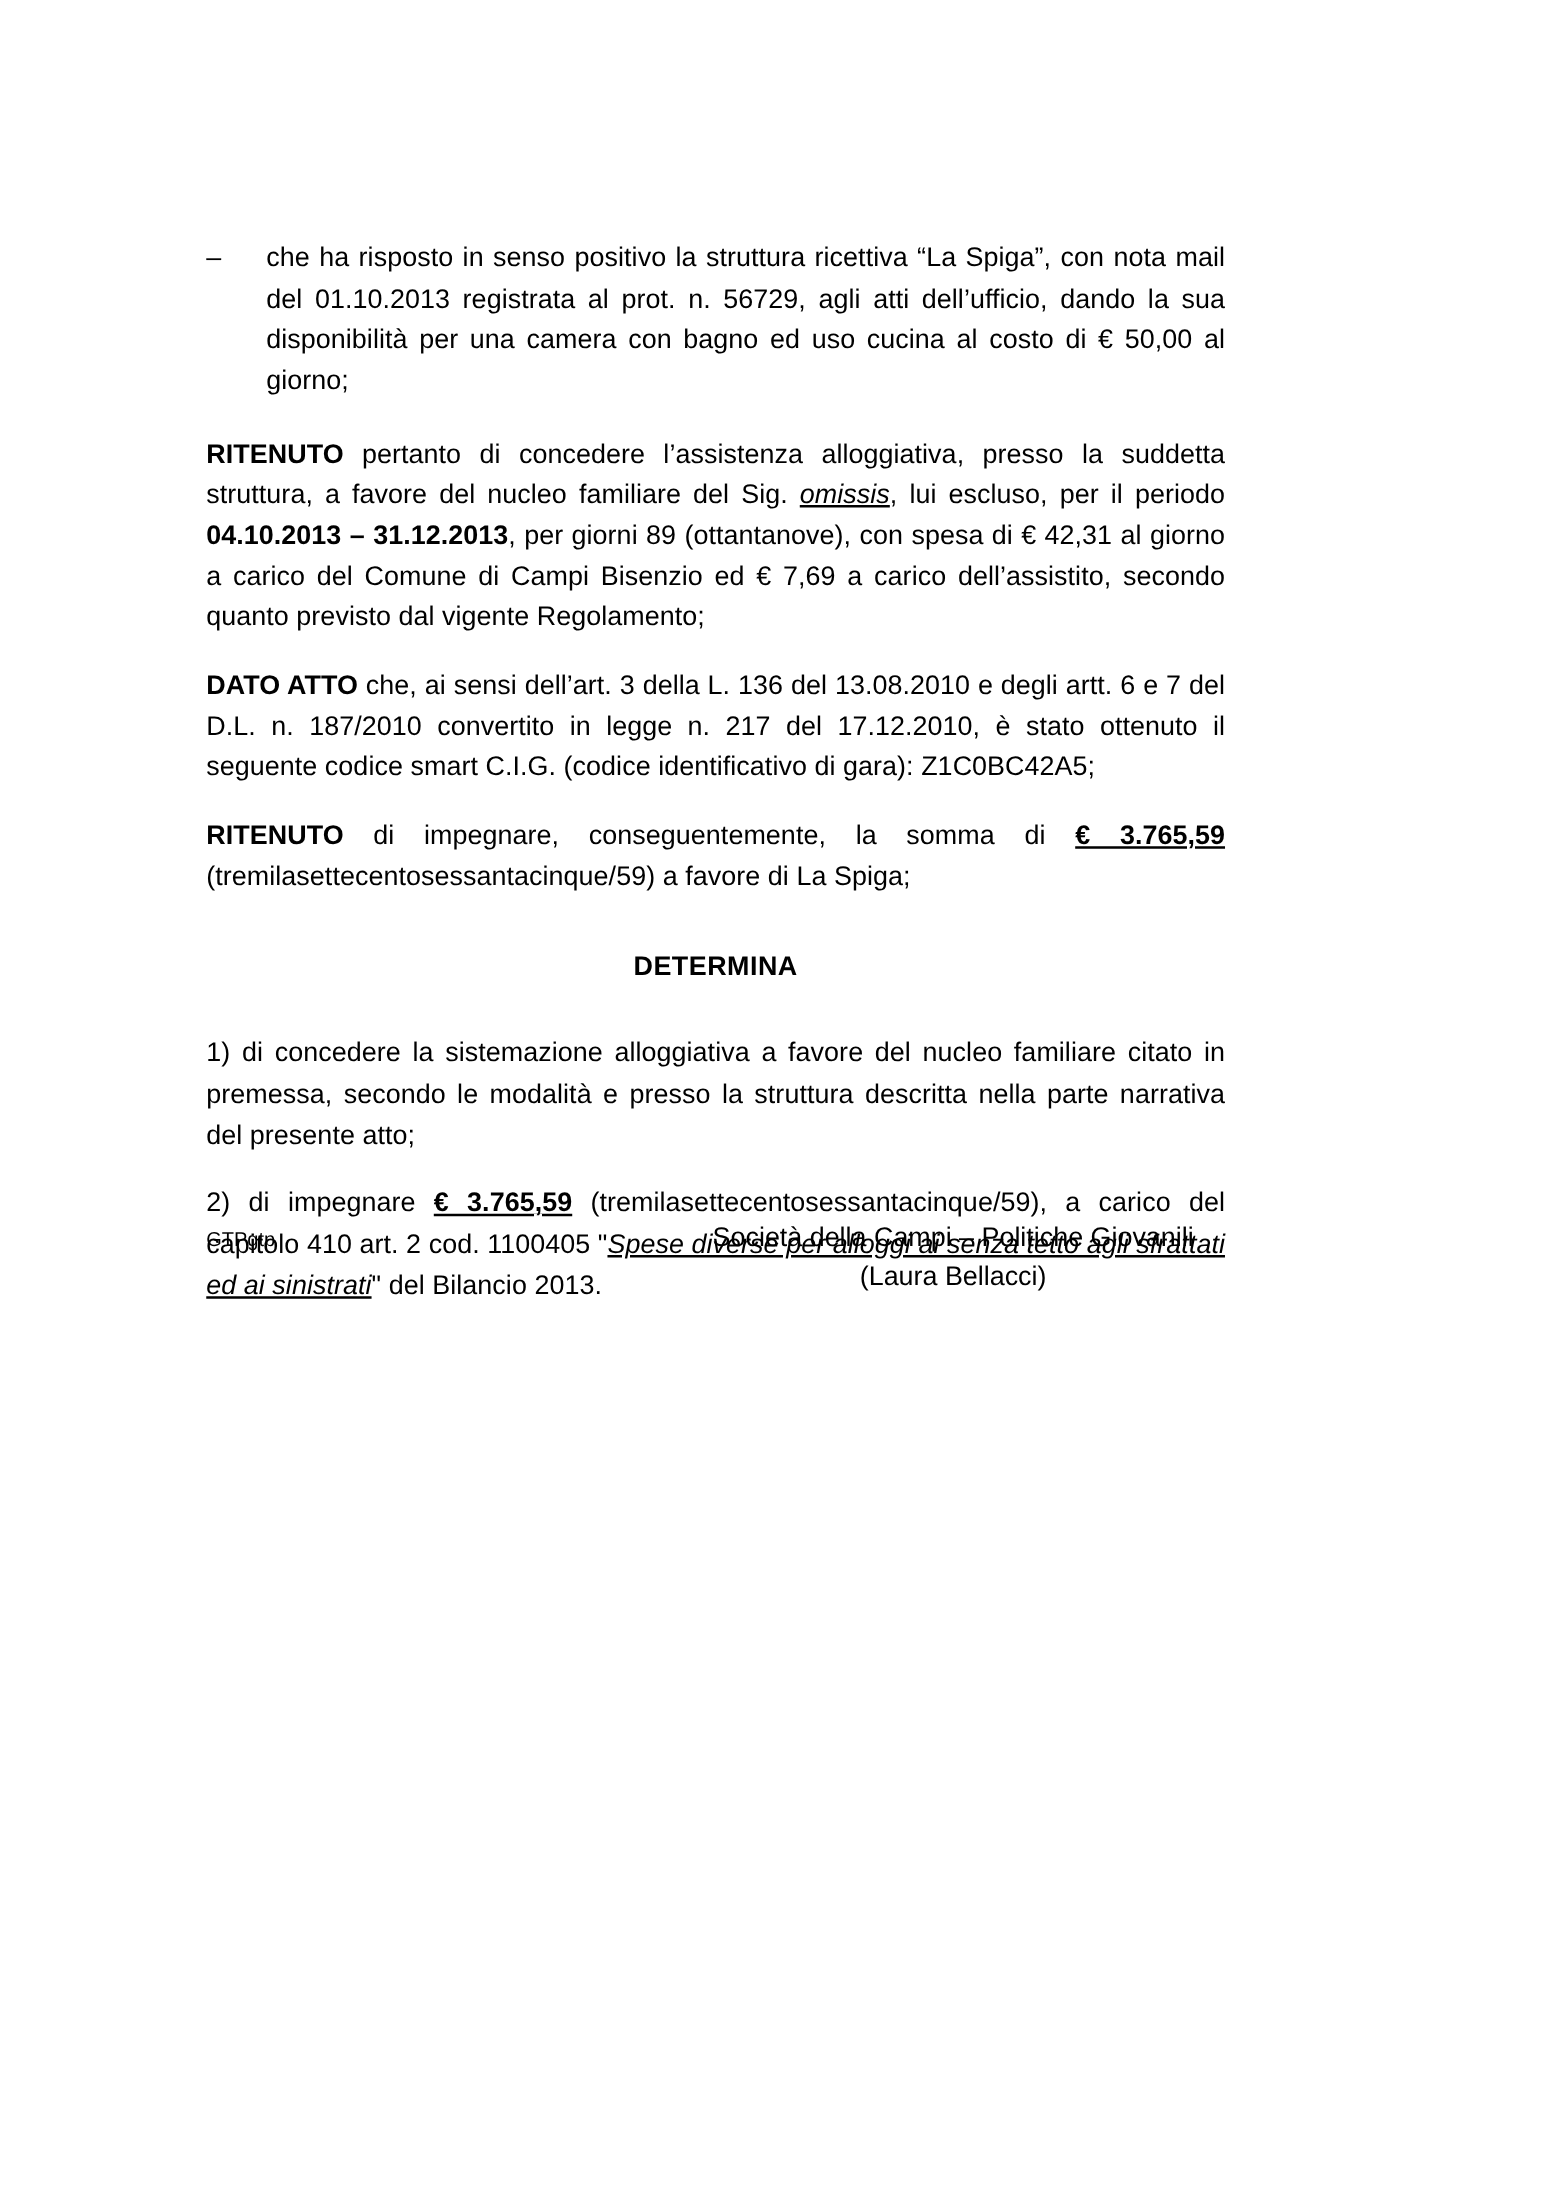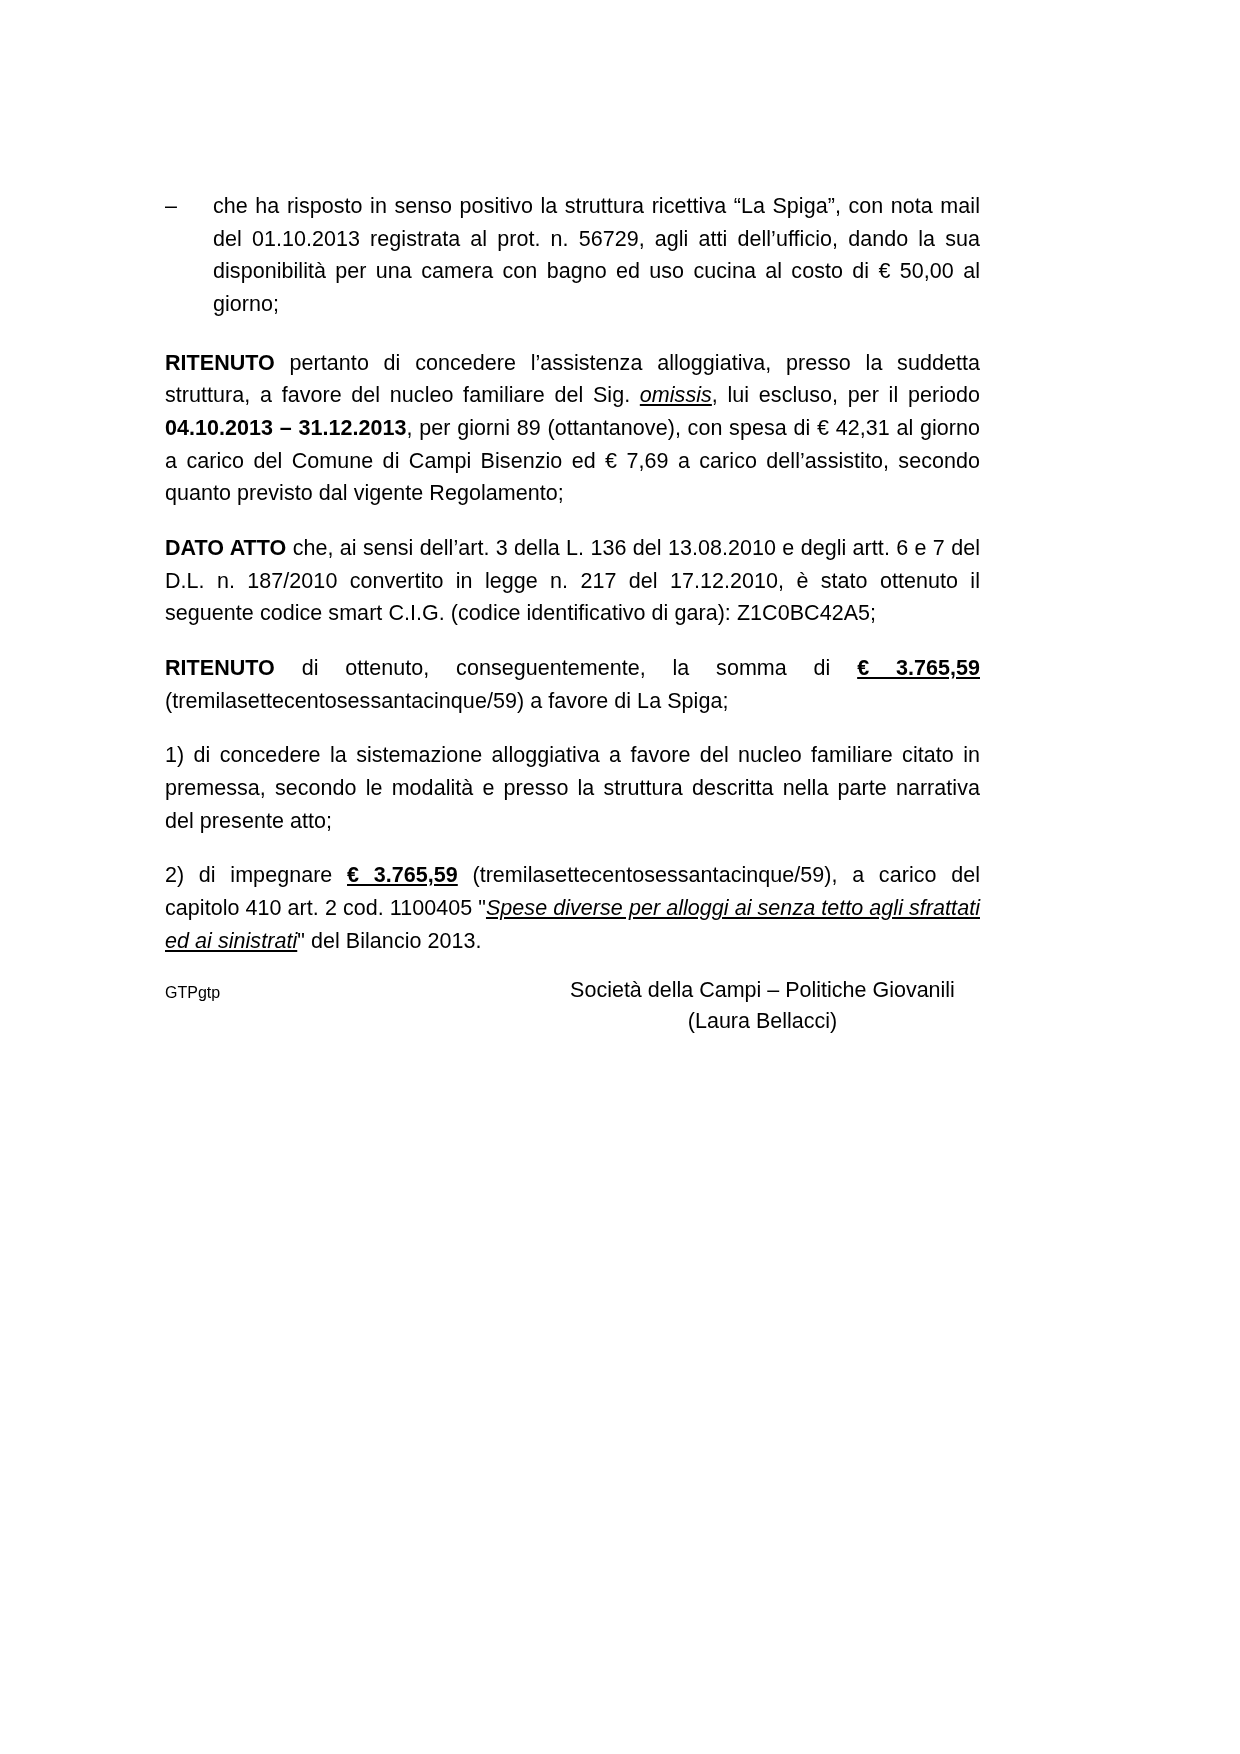--- a/index.html
+++ b/index.html
@@ -92,22 +92,23 @@
 
     <div class="bullet-item">
       <span class="bullet-dash">–</span>
       <p class="para" style="margin-bottom:0">che ha risposto in senso positivo la struttura ricettiva “La Spiga”, con nota mail del 01.10.2013 registrata al prot. n. 56729, agli atti dell’ufficio, dando la sua disponibilità per una camera con bagno ed uso cucina al costo di € 50,00 al giorno;</p>
     </div>
 
     <p class="para"><b>RITENUTO</b><span> pertanto di concedere l’assistenza alloggiativa, presso la suddetta struttura, a favore del nucleo familiare del Sig. </span><i>omissis</i><span>, lui escluso, per il periodo </span><b>04.10.2013 – 31.12.2013</b><span>, per giorni 89 (ottantanove), con spesa di € 42,31 al giorno a carico del Comune di Campi Bisenzio ed € 7,69 a carico dell’assistito, secondo quanto previsto dal vigente Regolamento;</span></p>
 
     <p class="para"><b>DATO ATTO</b><span> che, ai sensi dell’art. 3 della L. 136 del 13.08.2010 e degli  artt. 6 e 7 del D.L. n. 187/2010 convertito in legge n. 217 del 17.12.2010, è stato ottenuto il seguente codice smart C.I.G. (codice identificativo di gara): Z1C0BC42A5;</span></p>
 
-    <p class="para"><b>RITENUTO</b><span> di ottenuto, conseguentemente, la somma di </span><b class="nowrap">€  3.765,59</b><span> (tremilasettecentosessantacinque/59) a favore di La Spiga;</span></p>
+    <p class="para"><b>RITENUTO</b><span> di impegnare, conseguentemente, la somma di </span><b class="nowrap">€  3.765,59</b><span> (tremilasettecentosessantacinque/59) a favore di La Spiga;</span></p>
 
+    <div class="center">DETERMINA</div>
 
     <p class="para">1) di concedere la sistemazione alloggiativa a favore del nucleo familiare citato in premessa, secondo le modalità e presso la struttura descritta nella parte narrativa del presente atto;</p>
 
     <p class="para"><span>2) di impegnare </span><b class="nowrap">€  3.765,59</b><span> (tremilasettecentosessantacinque/59), a carico del capitolo 410 art. 2 cod. 1100405 "</span><i>Spese diverse per alloggi ai senza tetto agli sfrattati ed ai sinistrati</i><span>" del Bilancio 2013.</span></p>
 
   </div>
 
   <div class="signature-block">
     <div class="initials">GTPgtp</div>
     <div class="signature">

